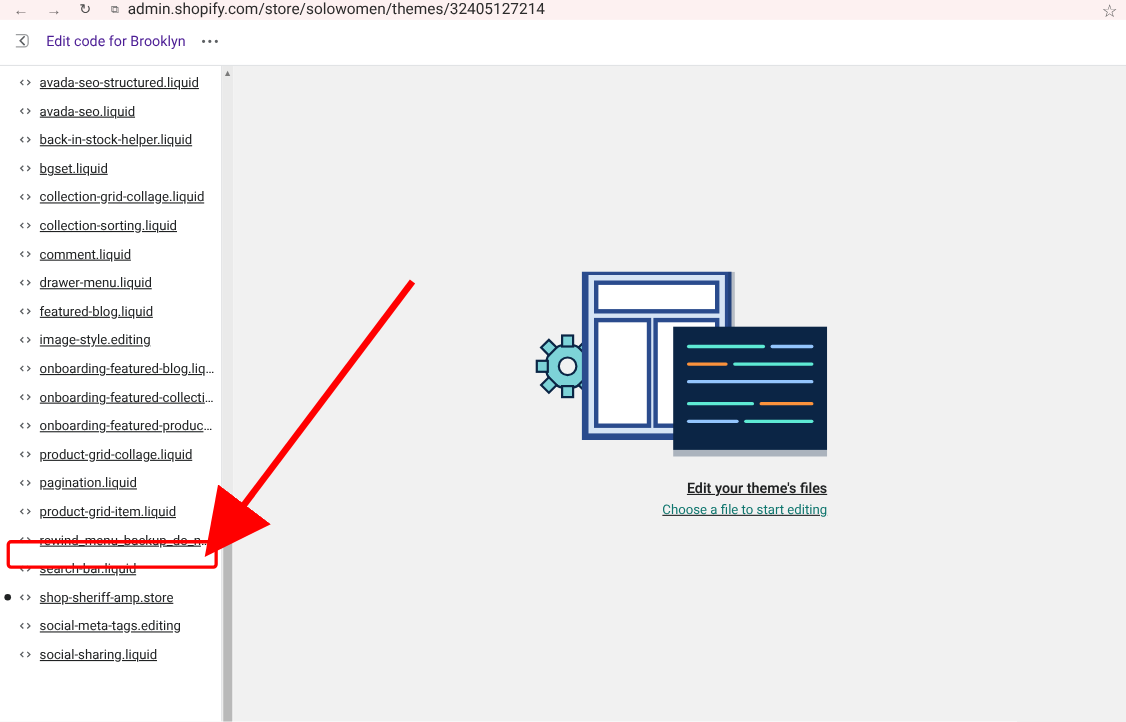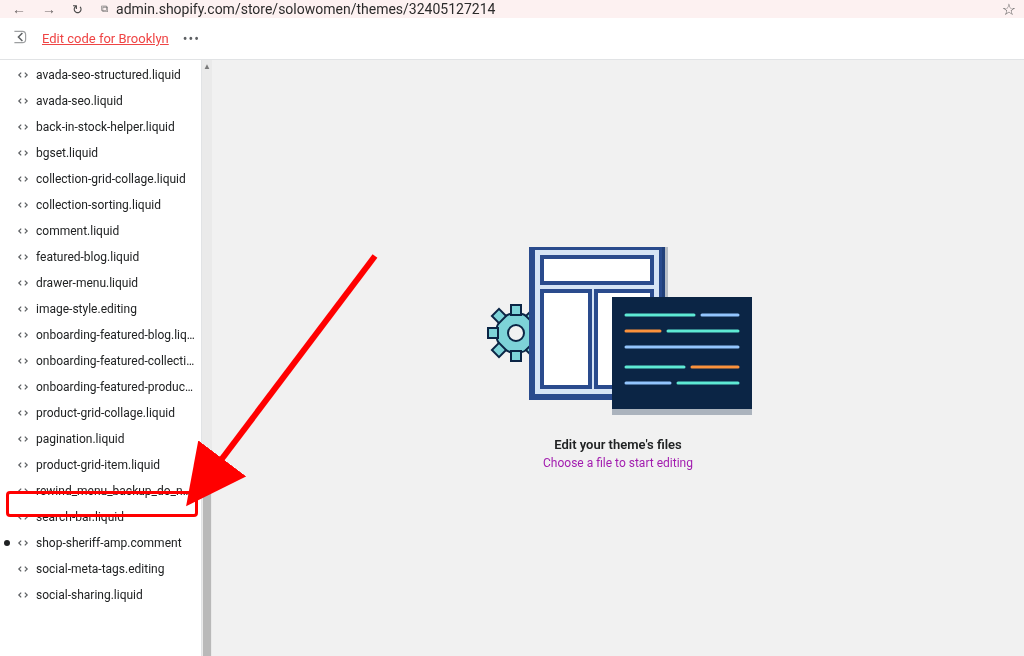--- a/index.html
+++ b/index.html
@@ -6,36 +6,36 @@
     body { font-family: -apple-system, BlinkMacSystemFont, "Segoe UI", Roboto, sans-serif; font-size: 13px; color: #202223; background: #fff; width: 1024px; height: 656px; overflow: hidden; }
     .browser-bar { height: 18px; background: #fdf1f1; display: flex; align-items: center; padding: 0 8px; gap: 8px; }
     .browser-bar .nav-arrow { color: #6d6767; font-size: 14px; cursor: pointer; padding: 0 4px; }
     .browser-bar .refresh { color: #4a4a4a; font-size: 13px; padding: 0 4px; }
     .browser-bar .url-prefix { color: #6a6a6a; font-size: 10px; margin-left: 6px; }
     .browser-bar .url { color: #2b2b2b; font-size: 14px; }
     .browser-bar .star { margin-left: auto; color: #555; font-size: 16px; }
     .topbar { height: 42px; border-bottom: 1px solid #e1e3e5; display: flex; align-items: center; padding: 0 12px; gap: 14px; }
     .topbar .back-icon { color: #5c5f62; font-size: 14px; cursor: pointer; }
     .topbar .more-icon { color: #5c5f62; font-size: 14px; cursor: pointer; letter-spacing: 1px; }
-    .topbar .title { font-size: 13px; color: #ef4444; text-decoration: underline; }
-    .main { display: flex; height: calc(656px - 18px - 42px); }
+    .topbar .title { font-size: 13px; color: #4c1d95; }
+    .main { display: flex; height: calc(656px - 18px - 42px); text-decoration: underline; }
     .sidebar-wrap { display: flex; height: 100%; }
     .sidebar { width: 202px; border-right: 1px solid #e1e3e5; overflow: hidden; background: #fff; }
     .file-list { padding-top: 2px; }
     .file-item { display: flex; align-items: center; height: 26px; padding-left: 16px; padding-right: 6px; cursor: pointer; gap: 6px; white-space: nowrap; overflow: hidden; }
     .file-item .dot { width: 6px; height: 6px; border-radius: 50%; background: #202223; margin-left: -12px; margin-right: 0px; flex-shrink:0; }
     .file-item .icon { width: 14px; flex-shrink: 0; display: flex; align-items: center; justify-content: center; color: #5c5f62; }
     .file-item .label { font-size: 12px; color: #202223; overflow: hidden; text-overflow: ellipsis; }
     .scroll-gutter { width: 10px; background: #eaeaea; position: relative; }
     .scroll-top { position:absolute; top:2px; left:0; right:0; height:8px; display:flex; align-items:center; justify-content:center; color:#7a7a7a; font-size:8px; }
     .scroll-thumb { position: absolute; left: 1px; right: 1px; top: 430px; height: 190px; background: #b9b9b9; border-radius: 3px; }
     .content { flex: 1; background: #f1f1f1; position: relative; display: flex; align-items: center; justify-content: center; }
-    .empty-state { text-align: center; }
+    .empty-state { text-align: right; }
     .empty-title { font-size: 13px; font-weight: 600; margin-top: 14px; }
-    .empty-sub { font-size: 12px; color: #a21caf; margin-top: 4px; }
+    .empty-sub { font-size: 12px; color: #0f766e; margin-top: 4px; }
     .highlight { border: 3px solid #ff0000; position: absolute; left: 6px; top: 491px; width: 192px; height: 26px; border-radius: 4px; pointer-events: none; }
     .arrow-svg { position: absolute; left: 185px; top: 248px; width: 200px; height: 260px; pointer-events: none; }
     .illus { width: 268px; height: 176px; position: relative; }
   </style>
 </head>
 <body>
 
 <div class="browser-bar">
   <span class="nav-arrow">←</span>
   <span class="nav-arrow">→</span>
@@ -115,36 +115,36 @@
               </svg>
             </span>
             <span class="label">comment.liquid</span>
           </div>
           <div class="file-item">
             <span class="icon">
               <svg width="12" height="12" viewBox="0 0 20 20" fill="none" stroke="currentColor" stroke-width="2">
                 <path d="M7 6l-4 4 4 4M13 6l4 4-4 4"></path>
               </svg>
             </span>
+            <span class="label">drawer-menu.liquid</span>
+          </div>
+          <div class="file-item">
+            <span class="icon">
+              <svg width="12" height="12" viewBox="0 0 20 20" fill="none" stroke="currentColor" stroke-width="2">
+                <path d="M7 6l-4 4 4 4M13 6l4 4-4 4"></path>
+              </svg>
+            </span>
             <span class="label">featured-blog.liquid</span>
           </div>
           <div class="file-item">
             <span class="icon">
               <svg width="12" height="12" viewBox="0 0 20 20" fill="none" stroke="currentColor" stroke-width="2">
                 <path d="M7 6l-4 4 4 4M13 6l4 4-4 4"></path>
               </svg>
             </span>
-            <span class="label">drawer-menu.liquid</span>
-          </div>
-          <div class="file-item">
-            <span class="icon">
-              <svg width="12" height="12" viewBox="0 0 20 20" fill="none" stroke="currentColor" stroke-width="2">
-                <path d="M7 6l-4 4 4 4M13 6l4 4-4 4"></path>
-              </svg>
-            </span>
             <span class="label">image-style.editing</span>
           </div>
           <div class="file-item">
             <span class="icon">
               <svg width="12" height="12" viewBox="0 0 20 20" fill="none" stroke="currentColor" stroke-width="2">
                 <path d="M7 6l-4 4 4 4M13 6l4 4-4 4"></path>
               </svg>
             </span>
             <span class="label">onboarding-featured-blog.liquid</span>
           </div>
@@ -204,21 +204,21 @@
             </span>
             <span class="label">search-bar.liquid</span>
           </div>
           <div class="file-item">
             <span class="dot"></span>
             <span class="icon">
               <svg width="12" height="12" viewBox="0 0 20 20" fill="none" stroke="currentColor" stroke-width="2">
                 <path d="M7 6l-4 4 4 4M13 6l4 4-4 4"></path>
               </svg>
             </span>
-            <span class="label">shop-sheriff-amp.comment</span>
+            <span class="label">shop-sheriff-amp.store</span>
           </div>
           <div class="file-item">
             <span class="icon">
               <svg width="12" height="12" viewBox="0 0 20 20" fill="none" stroke="currentColor" stroke-width="2">
                 <path d="M7 6l-4 4 4 4M13 6l4 4-4 4"></path>
               </svg>
             </span>
             <span class="label">social-meta-tags.editing</span>
           </div>
           <div class="file-item">

